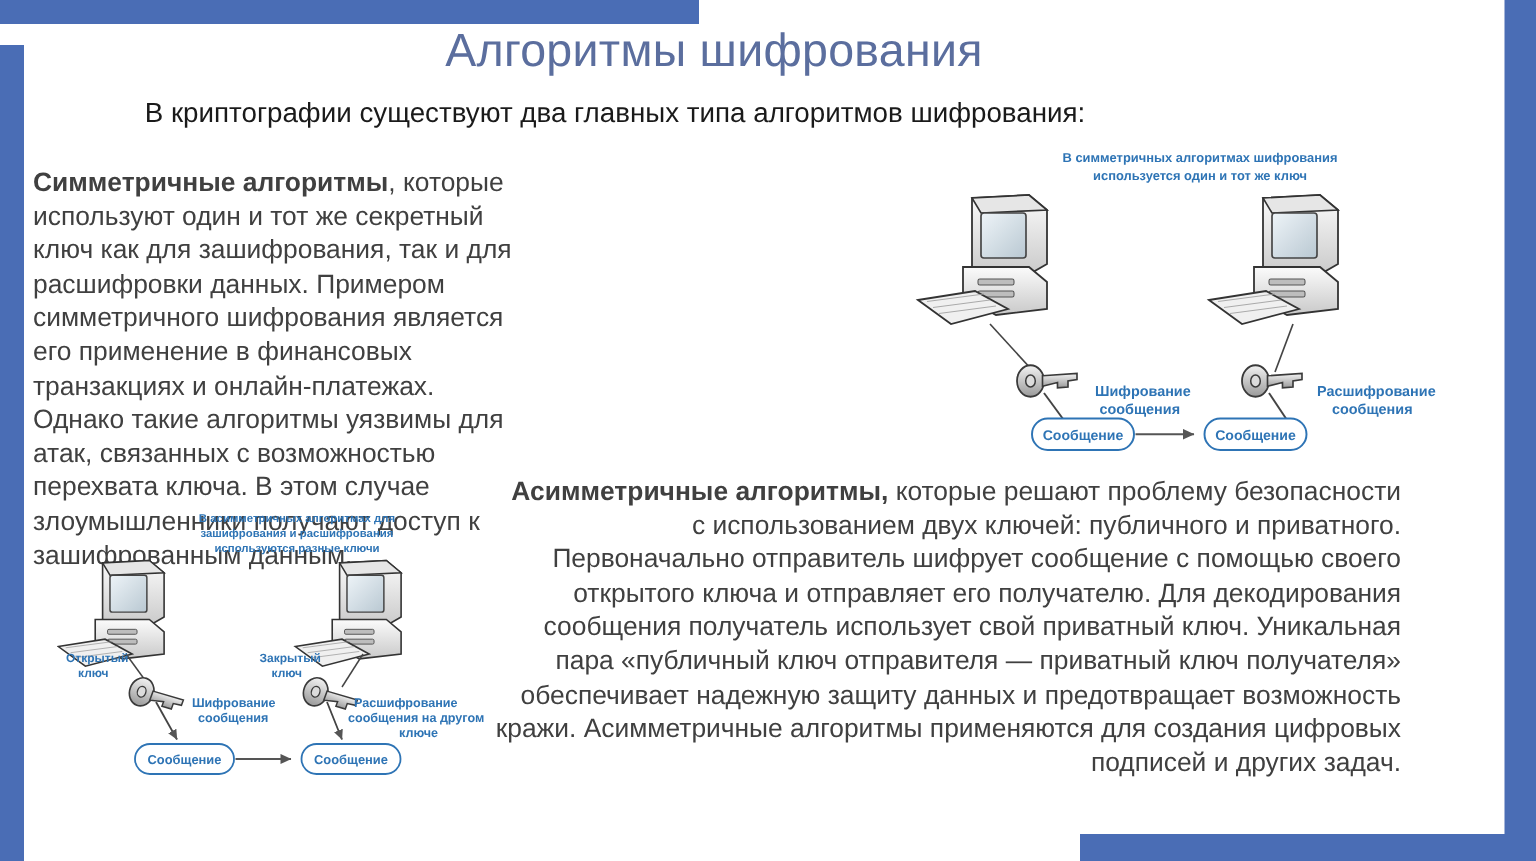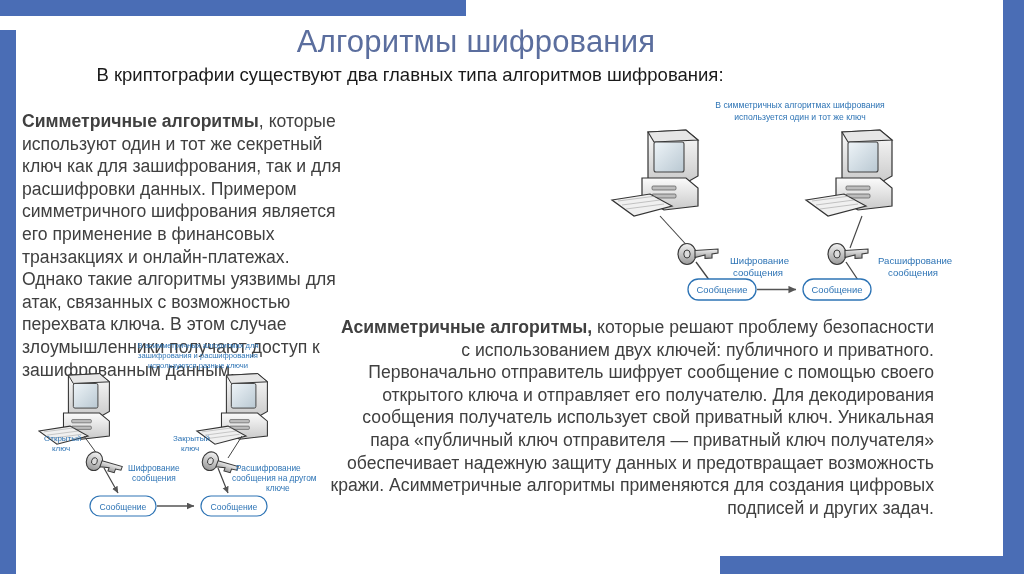--- a/index.html
+++ b/index.html
@@ -14,42 +14,42 @@
 
   
   .bar{position:absolute;background:#4A6DB5;}
   .bar-top{left:0;top:0;width:466px;height:16px;}
   .bar-left{left:0;top:30px;width:16px;height:544px;}
   .bar-right{right:0;top:0;width:21px;height:556px;}
   .bar-bottom{left:720px;bottom:0;width:304px;height:18px;}
 
   
   .title{
-    position:absolute;left:0;top:24px;width:952px;
+    position:absolute;left:0;top:16px;width:952px;
     text-align:center;
     font-size:31px;font-weight:400;
     color:#5B6E9E;
     letter-spacing:.2px;
     white-space:nowrap;
   }
   .lead{
     position:absolute;left:0;top:64px;width:820px;
     text-align:center;
     font-size:18.5px;color:#1a1a1a;
     white-space:nowrap;
   }
 
   
   .para{position:absolute;color:#404040;font-size:17.6px;line-height:22.6px;text-align:left;}
   .para b{font-weight:bold;}
   .para-sym{left:22px;top:110px;width:330px;}
   .para-asym{left:330px;top:316px;width:604px;text-align:right;}
 
   
-  .diagram{position:absolute;}
+  .diagram{position:absolute;font-weight:bold;}
   .diag-sym{left:600px;top:96px;width:400px;height:206px;}
   .diag-asym{left:38px;top:338px;width:310px;height:190px;}
   .diagram svg{display:block;width:100%;height:100%;}
 </style>
 </head>
 <body>
 
 <div class="slide">
 
   <div class="bar bar-top"></div>

